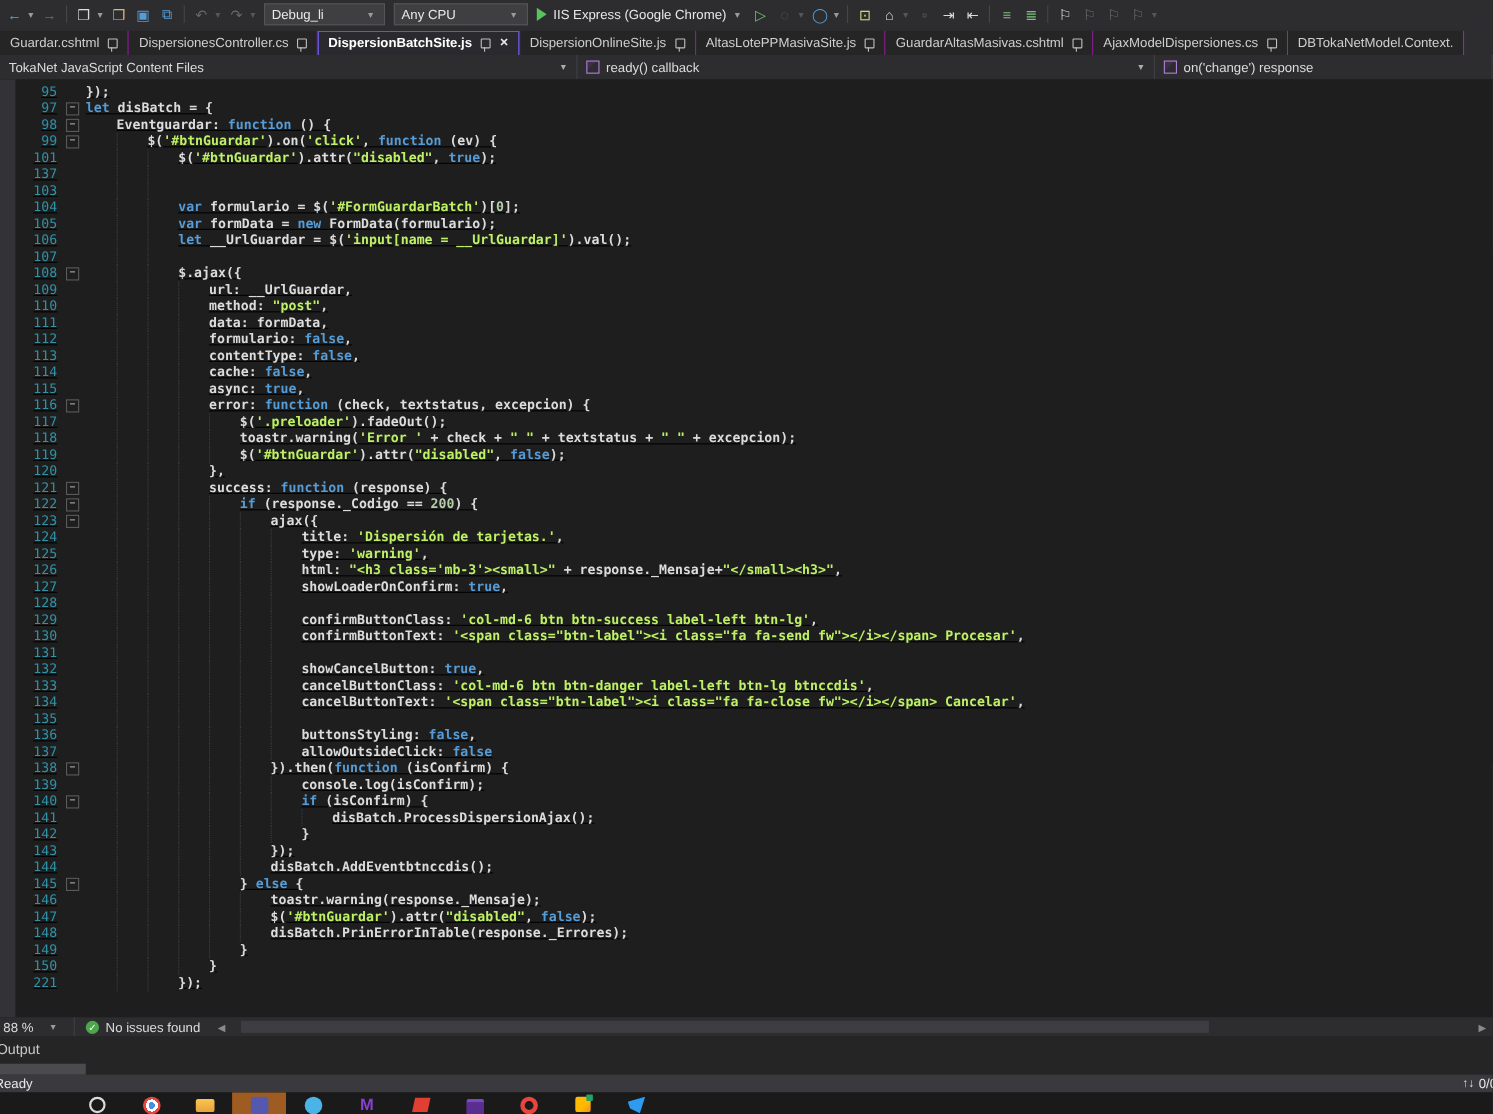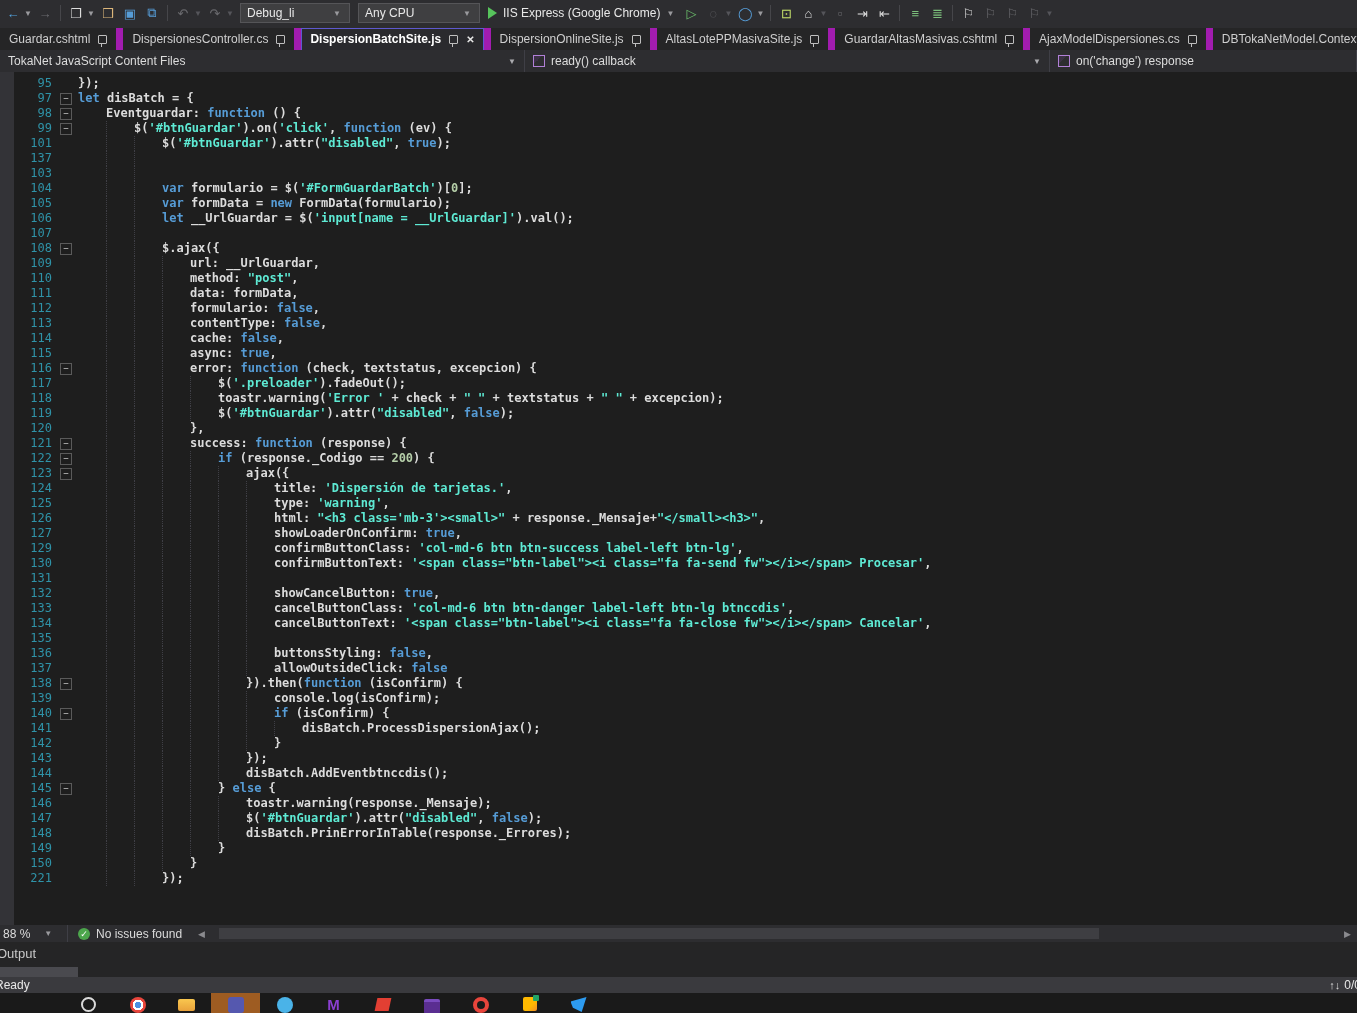--- a/index.html
+++ b/index.html
@@ -17,48 +17,48 @@
   .tb-combo{display:flex;align-items:center;background:#3F3F41;border:1px solid #555558;height:18px;
     padding:0 6px;margin:0 4px;min-width:96px;color:#E8E8E8;font-size:12px;justify-content:space-between;}
   .tb-combo .tb-caret{margin-left:12px;}
   .tb-run{display:flex;align-items:center;margin:0 4px;color:#E8E8E8;font-size:12px;}
   .play-tri{width:0;height:0;border-left:9px solid #57C45C;border-top:6px solid transparent;border-bottom:6px solid transparent;margin-right:6px;}
 
   
   #tabstrip{position:absolute;top:28px;left:0;right:0;height:22px;background:#2D2D30;display:flex;
     border-bottom:2px solid #5E59D0;}
   .tab{display:flex;align-items:center;padding:0 9px;background:#252526;color:#CFCFCF;font-size:12px;
-    border-right:7px solid #a21caf;white-space:nowrap;cursor:default;}
+    border-right:1px solid #a21caf;white-space:nowrap;cursor:default;}
   .tab.active{background:#2A2A2E;color:#FFFFFF;font-weight:bold;
     box-shadow:inset 0 1px 0 #5E59D0,inset 1px 0 0 #5E59D0,inset -1px 0 0 #5E59D0;}
   .pin{position:relative;width:7px;height:7px;border:1px solid #BFBFBF;border-radius:1px;margin-left:8px;display:inline-block;}
   .pin::after{content:"";position:absolute;left:2px;top:7px;width:1px;height:4px;background:#BFBFBF;}
   .tab-close{margin-left:8px;font-size:10px;color:#E8E8E8;}
 
   
   #navbar{position:absolute;top:50px;left:0;right:0;height:22px;background:#2D2D30;display:flex;font-size:12px;color:#DCDCDC;}
   .nav-sec{display:flex;align-items:center;border-right:1px solid #3F3F46;height:100%;padding:0 8px;position:relative;}
   .nav-sec .nv-caret{position:absolute;right:8px;font-size:8px;color:#ABABAF;}
   #nav-scope{width:508px;}
   #nav-m1{width:508px;}
   #nav-m2{flex:1;}
   .cube{position:relative;width:10px;height:10px;border:1px solid #B180D7;margin-right:6px;background:linear-gradient(135deg,#3C3146 0 40%,#2D2D30 40%);}
 
   
   #editor{position:absolute;top:72px;left:0;right:0;height:853px;background:#1E1E1E;overflow:hidden;}
   #margin-strip{position:absolute;top:0;left:0;width:14px;height:100%;background:#333337;}
-  #code-lines{position:absolute;top:4px;left:14px;right:0;}
+  #code-lines{position:absolute;top:4px;left:14px;right:0;text-decoration:underline;}
   .cl{display:flex;height:15px;line-height:15px;font-family:"DejaVu Sans Mono",monospace;font-size:12px;font-weight:bold;white-space:pre;}
   .ln{width:38px;flex:none;text-align:right;color:#2F93A8;font-weight:normal;}
   .fold{width:26px;flex:none;position:relative;}
   .fbox{position:absolute;top:2px;left:8px;width:10px;height:10px;border:1px solid #5A5A5A;background:#1E1E1E;
     color:#C8C8C8;font-size:9px;line-height:9px;text-align:center;font-weight:normal;}
   .ct{position:relative;flex:1;}
   .ig{position:absolute;top:0;bottom:0;border-left:1px dotted #3F3F46;}
-  .c-p{color:#DCDCDC;}.c-k{color:#569CD6;}.c-s{color:#5eead4;}.c-n{color:#B5CEA8;}
+  .c-p{color:#DCDCDC;}.c-k{color:#569CD6;}.c-s{color:#bef264;}.c-n{color:#B5CEA8;}
 
   
   #edbottom{position:absolute;top:925px;left:0;right:0;height:17px;background:#2D2D30;display:flex;align-items:center;font-size:12px;color:#DCDCDC;}
   #zoom-combo{display:flex;align-items:center;width:64px;padding-left:3px;height:100%;border-right:1px solid #3F3F46;}
   #zoom-combo .tb-caret{margin-left:14px;}
   #health{display:flex;align-items:center;padding:0 10px;height:100%;}
   .check-dot{width:12px;height:12px;border-radius:50%;background:#4CA64C;color:#fff;font-size:9px;line-height:12px;text-align:center;margin-right:6px;}
   #hs-left{color:#8A8A8E;font-size:9px;margin:0 6px;}
   #hs-track{flex:1;height:100%;background:#2D2D30;position:relative;}
   #hs-thumb{position:absolute;top:3px;left:8px;width:880px;height:11px;background:#3E3E42;}
@@ -194,20 +194,21 @@
         <div class="cl"><span class="ln">118</span><span class="fold"></span><span class="ct"><i class="ig" style="left: 28px;"></i><i class="ig" style="left: 56px;"></i><i class="ig" style="left: 84px;"></i><i class="ig" style="left: 112px;"></i><span style="padding-left: 140px;"><span class="c-p">toastr.warning(</span><span class="c-s">'Error '</span><span class="c-p"> + check + </span><span class="c-s">" "</span><span class="c-p"> + textstatus + </span><span class="c-s">" "</span><span class="c-p"> + excepcion);</span></span></span></div>
         <div class="cl"><span class="ln">119</span><span class="fold"></span><span class="ct"><i class="ig" style="left: 28px;"></i><i class="ig" style="left: 56px;"></i><i class="ig" style="left: 84px;"></i><i class="ig" style="left: 112px;"></i><span style="padding-left: 140px;"><span class="c-p">$(</span><span class="c-s">'#btnGuardar'</span><span class="c-p">).attr(</span><span class="c-s">"disabled"</span><span class="c-p">, </span><span class="c-k">false</span><span class="c-p">);</span></span></span></div>
         <div class="cl"><span class="ln">120</span><span class="fold"></span><span class="ct"><i class="ig" style="left: 28px;"></i><i class="ig" style="left: 56px;"></i><i class="ig" style="left: 84px;"></i><span style="padding-left: 112px;"><span class="c-p">},</span></span></span></div>
         <div class="cl"><span class="ln">121</span><span class="fold"><span class="fbox">−</span></span><span class="ct"><i class="ig" style="left: 28px;"></i><i class="ig" style="left: 56px;"></i><i class="ig" style="left: 84px;"></i><span style="padding-left: 112px;"><span class="c-p">success: </span><span class="c-k">function</span><span class="c-p"> (response) {</span></span></span></div>
         <div class="cl"><span class="ln">122</span><span class="fold"><span class="fbox">−</span></span><span class="ct"><i class="ig" style="left: 28px;"></i><i class="ig" style="left: 56px;"></i><i class="ig" style="left: 84px;"></i><i class="ig" style="left: 112px;"></i><span style="padding-left: 140px;"><span class="c-k">if</span><span class="c-p"> (response._Codigo == </span><span class="c-n">200</span><span class="c-p">) {</span></span></span></div>
         <div class="cl"><span class="ln">123</span><span class="fold"><span class="fbox">−</span></span><span class="ct"><i class="ig" style="left: 28px;"></i><i class="ig" style="left: 56px;"></i><i class="ig" style="left: 84px;"></i><i class="ig" style="left: 112px;"></i><i class="ig" style="left: 140px;"></i><span style="padding-left: 168px;"><span class="c-p">ajax({</span></span></span></div>
         <div class="cl"><span class="ln">124</span><span class="fold"></span><span class="ct"><i class="ig" style="left: 28px;"></i><i class="ig" style="left: 56px;"></i><i class="ig" style="left: 84px;"></i><i class="ig" style="left: 112px;"></i><i class="ig" style="left: 140px;"></i><i class="ig" style="left: 168px;"></i><span style="padding-left: 196px;"><span class="c-p">title: </span><span class="c-s">'Dispersión de tarjetas.'</span><span class="c-p">,</span></span></span></div>
         <div class="cl"><span class="ln">125</span><span class="fold"></span><span class="ct"><i class="ig" style="left: 28px;"></i><i class="ig" style="left: 56px;"></i><i class="ig" style="left: 84px;"></i><i class="ig" style="left: 112px;"></i><i class="ig" style="left: 140px;"></i><i class="ig" style="left: 168px;"></i><span style="padding-left: 196px;"><span class="c-p">type: </span><span class="c-s">'warning'</span><span class="c-p">,</span></span></span></div>
         <div class="cl"><span class="ln">126</span><span class="fold"></span><span class="ct"><i class="ig" style="left: 28px;"></i><i class="ig" style="left: 56px;"></i><i class="ig" style="left: 84px;"></i><i class="ig" style="left: 112px;"></i><i class="ig" style="left: 140px;"></i><i class="ig" style="left: 168px;"></i><span style="padding-left: 196px;"><span class="c-p">html: </span><span class="c-s">"&lt;h3 class='mb-3'&gt;&lt;small&gt;"</span><span class="c-p"> + response._Mensaje+</span><span class="c-s">"&lt;/small&gt;&lt;h3&gt;"</span><span class="c-p">,</span></span></span></div>
         <div class="cl"><span class="ln">127</span><span class="fold"></span><span class="ct"><i class="ig" style="left: 28px;"></i><i class="ig" style="left: 56px;"></i><i class="ig" style="left: 84px;"></i><i class="ig" style="left: 112px;"></i><i class="ig" style="left: 140px;"></i><i class="ig" style="left: 168px;"></i><span style="padding-left: 196px;"><span class="c-p">showLoaderOnConfirm: </span><span class="c-k">true</span><span class="c-p">,</span></span></span></div>
+        <div class="cl"><span class="ln">128</span><span class="fold"></span><span class="ct"><i class="ig" style="left: 28px;"></i><i class="ig" style="left: 56px;"></i><i class="ig" style="left: 84px;"></i><i class="ig" style="left: 112px;"></i><i class="ig" style="left: 140px;"></i><i class="ig" style="left: 168px;"></i><span style="padding-left: 0px;"></span></span></div>
         <div class="cl"><span class="ln">129</span><span class="fold"></span><span class="ct"><i class="ig" style="left: 28px;"></i><i class="ig" style="left: 56px;"></i><i class="ig" style="left: 84px;"></i><i class="ig" style="left: 112px;"></i><i class="ig" style="left: 140px;"></i><i class="ig" style="left: 168px;"></i><span style="padding-left: 196px;"><span class="c-p">confirmButtonClass: </span><span class="c-s">'col-md-6 btn btn-success label-left btn-lg'</span><span class="c-p">,</span></span></span></div>
         <div class="cl"><span class="ln">130</span><span class="fold"></span><span class="ct"><i class="ig" style="left: 28px;"></i><i class="ig" style="left: 56px;"></i><i class="ig" style="left: 84px;"></i><i class="ig" style="left: 112px;"></i><i class="ig" style="left: 140px;"></i><i class="ig" style="left: 168px;"></i><span style="padding-left: 196px;"><span class="c-p">confirmButtonText: </span><span class="c-s">'&lt;span class="btn-label"&gt;&lt;i class="fa fa-send fw"&gt;&lt;/i&gt;&lt;/span&gt; Procesar'</span><span class="c-p">,</span></span></span></div>
         <div class="cl"><span class="ln">131</span><span class="fold"></span><span class="ct"><i class="ig" style="left: 28px;"></i><i class="ig" style="left: 56px;"></i><i class="ig" style="left: 84px;"></i><i class="ig" style="left: 112px;"></i><i class="ig" style="left: 140px;"></i><i class="ig" style="left: 168px;"></i><span style="padding-left: 0px;"></span></span></div>
         <div class="cl"><span class="ln">132</span><span class="fold"></span><span class="ct"><i class="ig" style="left: 28px;"></i><i class="ig" style="left: 56px;"></i><i class="ig" style="left: 84px;"></i><i class="ig" style="left: 112px;"></i><i class="ig" style="left: 140px;"></i><i class="ig" style="left: 168px;"></i><span style="padding-left: 196px;"><span class="c-p">showCancelButton: </span><span class="c-k">true</span><span class="c-p">,</span></span></span></div>
         <div class="cl"><span class="ln">133</span><span class="fold"></span><span class="ct"><i class="ig" style="left: 28px;"></i><i class="ig" style="left: 56px;"></i><i class="ig" style="left: 84px;"></i><i class="ig" style="left: 112px;"></i><i class="ig" style="left: 140px;"></i><i class="ig" style="left: 168px;"></i><span style="padding-left: 196px;"><span class="c-p">cancelButtonClass: </span><span class="c-s">'col-md-6 btn btn-danger label-left btn-lg btnccdis'</span><span class="c-p">,</span></span></span></div>
         <div class="cl"><span class="ln">134</span><span class="fold"></span><span class="ct"><i class="ig" style="left: 28px;"></i><i class="ig" style="left: 56px;"></i><i class="ig" style="left: 84px;"></i><i class="ig" style="left: 112px;"></i><i class="ig" style="left: 140px;"></i><i class="ig" style="left: 168px;"></i><span style="padding-left: 196px;"><span class="c-p">cancelButtonText: </span><span class="c-s">'&lt;span class="btn-label"&gt;&lt;i class="fa fa-close fw"&gt;&lt;/i&gt;&lt;/span&gt; Cancelar'</span><span class="c-p">,</span></span></span></div>
         <div class="cl"><span class="ln">135</span><span class="fold"></span><span class="ct"><i class="ig" style="left: 28px;"></i><i class="ig" style="left: 56px;"></i><i class="ig" style="left: 84px;"></i><i class="ig" style="left: 112px;"></i><i class="ig" style="left: 140px;"></i><i class="ig" style="left: 168px;"></i><span style="padding-left: 0px;"></span></span></div>
         <div class="cl"><span class="ln">136</span><span class="fold"></span><span class="ct"><i class="ig" style="left: 28px;"></i><i class="ig" style="left: 56px;"></i><i class="ig" style="left: 84px;"></i><i class="ig" style="left: 112px;"></i><i class="ig" style="left: 140px;"></i><i class="ig" style="left: 168px;"></i><span style="padding-left: 196px;"><span class="c-p">buttonsStyling: </span><span class="c-k">false</span><span class="c-p">,</span></span></span></div>
         <div class="cl"><span class="ln">137</span><span class="fold"></span><span class="ct"><i class="ig" style="left: 28px;"></i><i class="ig" style="left: 56px;"></i><i class="ig" style="left: 84px;"></i><i class="ig" style="left: 112px;"></i><i class="ig" style="left: 140px;"></i><i class="ig" style="left: 168px;"></i><span style="padding-left: 196px;"><span class="c-p">allowOutsideClick: </span><span class="c-k">false</span></span></span></div>
         <div class="cl"><span class="ln">138</span><span class="fold"><span class="fbox">−</span></span><span class="ct"><i class="ig" style="left: 28px;"></i><i class="ig" style="left: 56px;"></i><i class="ig" style="left: 84px;"></i><i class="ig" style="left: 112px;"></i><i class="ig" style="left: 140px;"></i><span style="padding-left: 168px;"><span class="c-p">}).then(</span><span class="c-k">function</span><span class="c-p"> (isConfirm) {</span></span></span></div>

